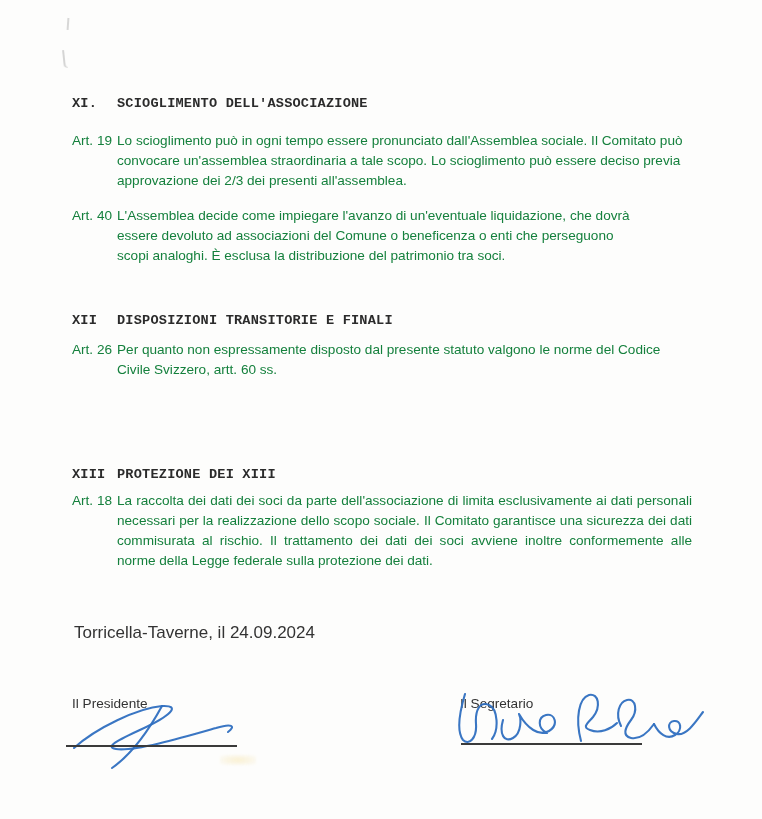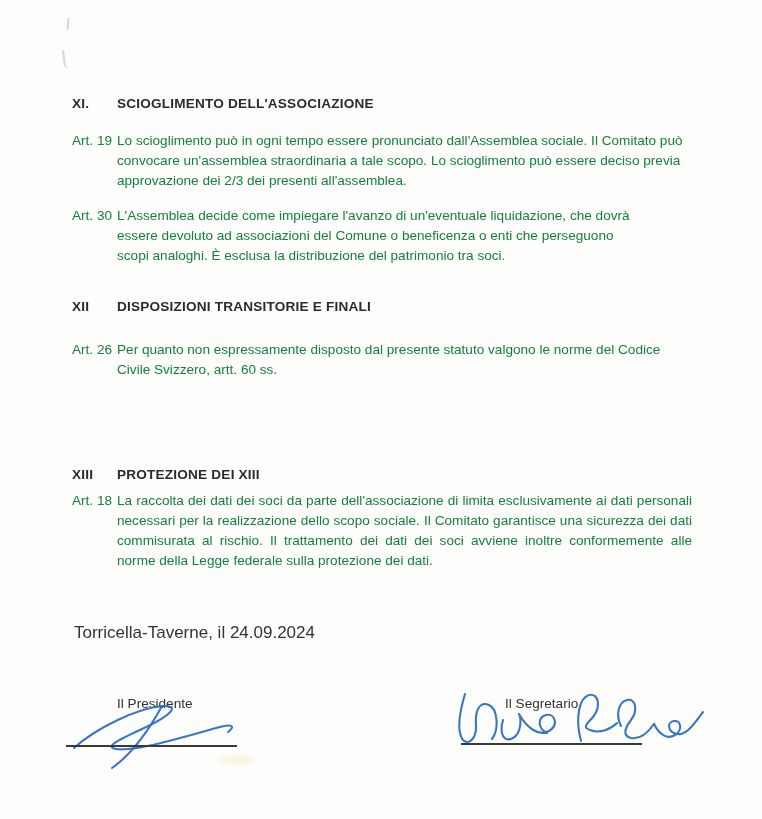--- a/index.html
+++ b/index.html
@@ -17,20 +17,21 @@
     background: #fdfdfc;
   }
   .heading {
     position: absolute;
     left: 72px;
     font-size: 13.6px;
     font-weight: bold;
     color: #2b2b2b;
     letter-spacing: 0.2px;
     white-space: nowrap;
+    font-family: Liberation Mono, monospace;
   }
   .heading .num {
     display: inline-block;
     width: 45px;
   }
   .article {
     position: absolute;
     left: 72px;
     width: 620px;
     padding-left: 45px;
@@ -52,21 +53,20 @@
     top: 623px;
     font-size: 17px;
     color: #333333;
   }
   .sig-label {
     position: absolute;
     top: 696px;
     font-size: 13.6px;
     color: #333333;
     white-space: nowrap;
-    margin-left: 45px;
   }
   .sig-label.left  { left: 72px; }
   .sig-label.right { left: 460px; }
   .sig-line {
     position: absolute;
     height: 2px;
     background: #3a3a3a;
   }
   .sig-line.left  { left: 66px;  top: 745px; width: 171px; }
   .sig-line.right { left: 461px; top: 743px; width: 181px; }
@@ -112,25 +112,25 @@
   <div class="heading" style="top:96px">
     <span class="num">XI.</span><span>SCIOGLIMENTO DELL'ASSOCIAZIONE</span>
   </div>
 
   <div class="article" style="top:131px">
     <span class="label">Art. 19</span>
     <span>Lo scioglimento può in ogni tempo essere pronunciato dall'Assemblea sociale. Il Comitato può convocare un'assemblea straordinaria a tale scopo. Lo scioglimento può essere deciso previa approvazione dei 2/3 dei presenti all'assemblea.</span>
   </div>
 
   <div class="article narrow" style="top:206px">
-    <span class="label">Art. 30</span>
+    <span class="label">Art. 40</span>
     <span>L'Assemblea decide come impiegare l'avanzo di un'eventuale liquidazione, che dovrà essere devoluto ad associazioni del Comune o beneficenza o enti che perseguono scopi analoghi. È esclusa la distribuzione del patrimonio tra soci.</span>
   </div>
 
-  <div class="heading" style="top:299px">
+  <div class="heading" style="top:313px">
     <span class="num">XII</span><span>DISPOSIZIONI TRANSITORIE E FINALI</span>
   </div>
 
   <div class="article" style="top:340px">
     <span class="label">Art. 26</span>
     <span>Per quanto non espressamente disposto dal presente statuto valgono le norme del Codice Civile Svizzero, artt. 60 ss.</span>
   </div>
 
 
   <div class="heading" style="top:467px">

